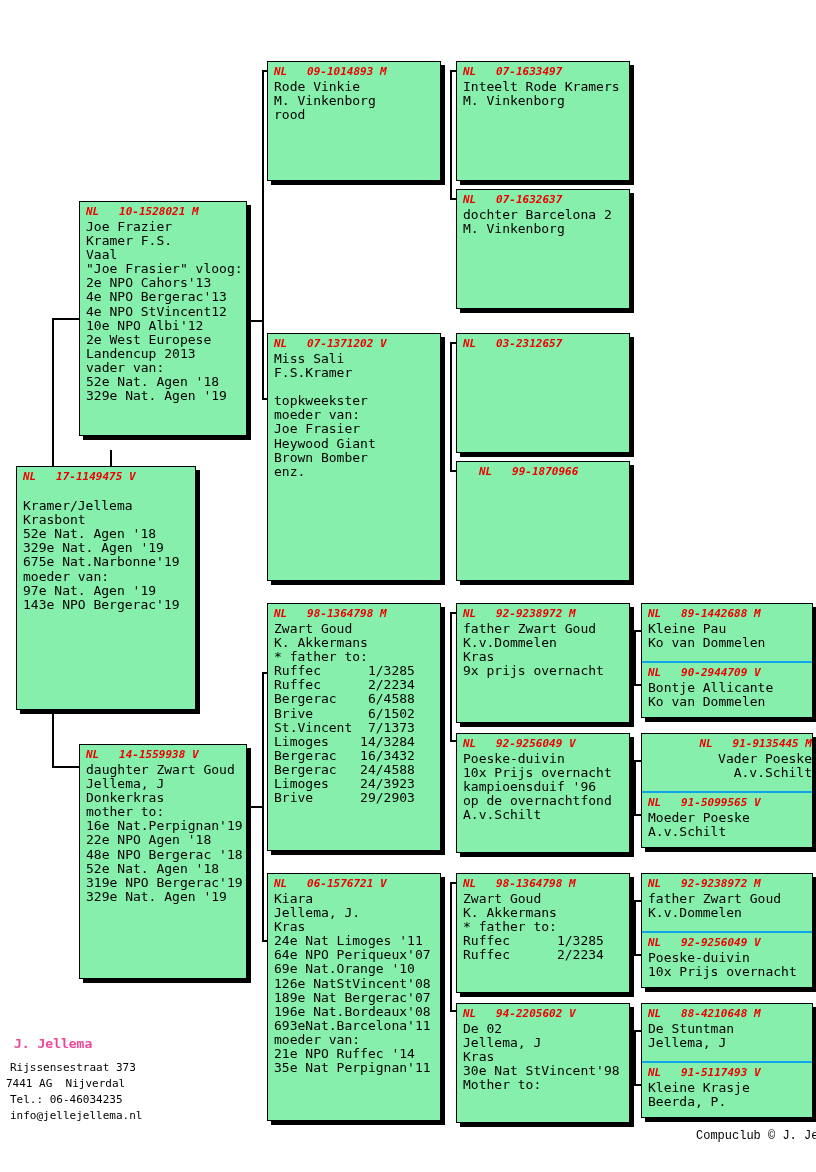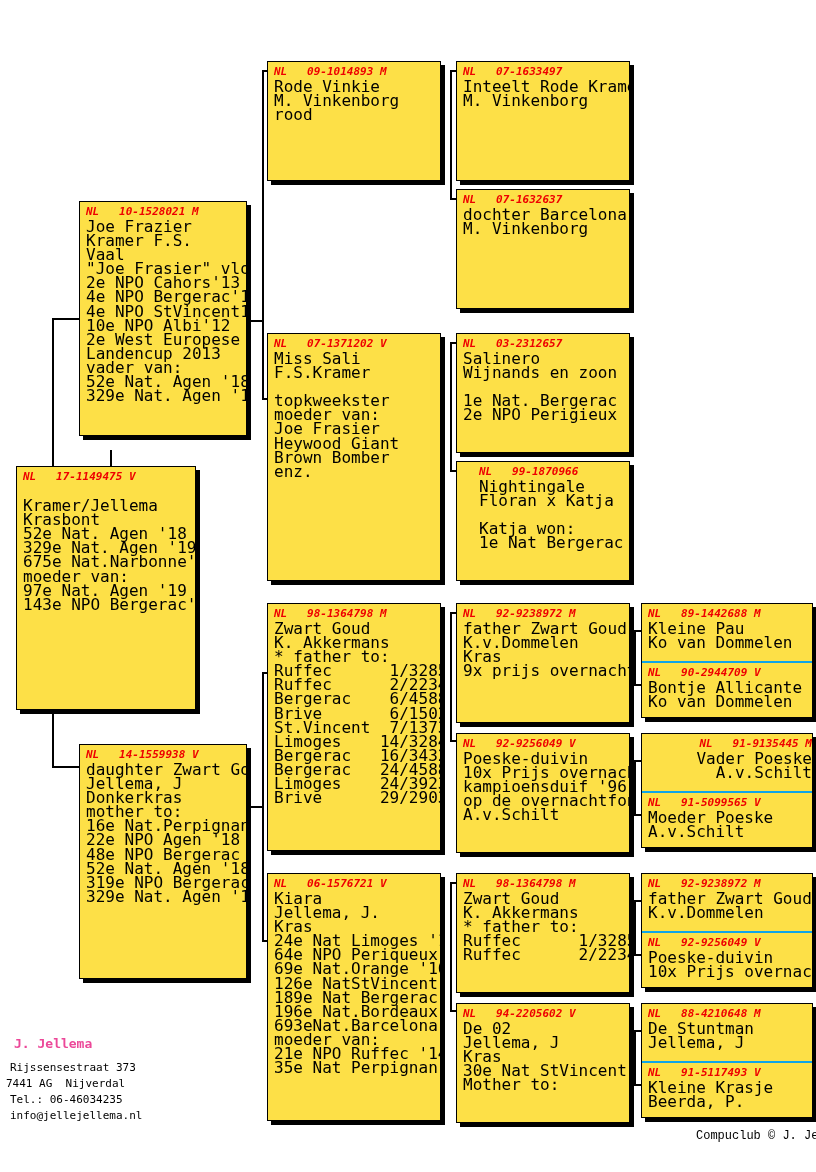--- a/index.html
+++ b/index.html
@@ -27,40 +27,40 @@
     width: 816px;
     text-align: center;
     font-family: "Liberation Sans", sans-serif;
     font-size: 19px;
     color: #000;
     letter-spacing: 0px;
   }
   
   .box {
     position: absolute;
-    background: #fde047;
+    background: #86efac;
     border: 1px solid #000000;
     box-sizing: border-box;
     box-shadow: 4px 4px 0 0 #000000;
     overflow: hidden;
   }
   .box .hdr {
     font-family: "DejaVu Sans Mono", "Liberation Mono", monospace;
     font-weight: bold;
     font-style: italic;
     color: #ee0000;
     font-size: 11px;
     line-height: 13px;
     padding: 3px 0 1px 6px;
     white-space: pre;
   }
   .box .bodytext {
     font-family: "DejaVu Sans Mono", "Liberation Mono", monospace;
     color: #000000;
-    font-size: 16px;
+    font-size: 13px;
     line-height: 14.1px;
     padding: 1px 0 0 6px;
     white-space: pre;
   }
   
   .box.pair {
     box-shadow: 4px 4px 0 0 #000000;
     padding: 0;
   }
   .box.pair .cell {
@@ -259,34 +259,24 @@
   </div>
 
   <div class="box" style="left:456px; top:189px; width:174px; height:120px;">
     <div class="hdr">NL   07-1632637</div>
     <div class="bodytext">dochter Barcelona 2
 M. Vinkenborg</div>
   </div>
 
   <div class="box" style="left:456px; top:333px; width:174px; height:120px;">
     <div class="hdr">NL   03-2312657</div>
-    <div class="bodytext">Salinero
-Wijnands en zoon
-
-1e Nat. Bergerac
-2e NPO Perigieux</div>
   </div>
 
   <div class="box" style="left:456px; top:461px; width:174px; height:120px;padding-left:16px;">
     <div class="hdr">NL   99-1870966</div>
-    <div class="bodytext">Nightingale
-Floran x Katja
-
-Katja won:
-1e Nat Bergerac</div>
   </div>
 
   <div class="box" style="left:456px; top:603px; width:174px; height:120px;">
     <div class="hdr">NL   92-9238972 M</div>
     <div class="bodytext">father Zwart Goud
 K.v.Dommelen
 Kras
 9x prijs overnacht</div>
   </div>
 

